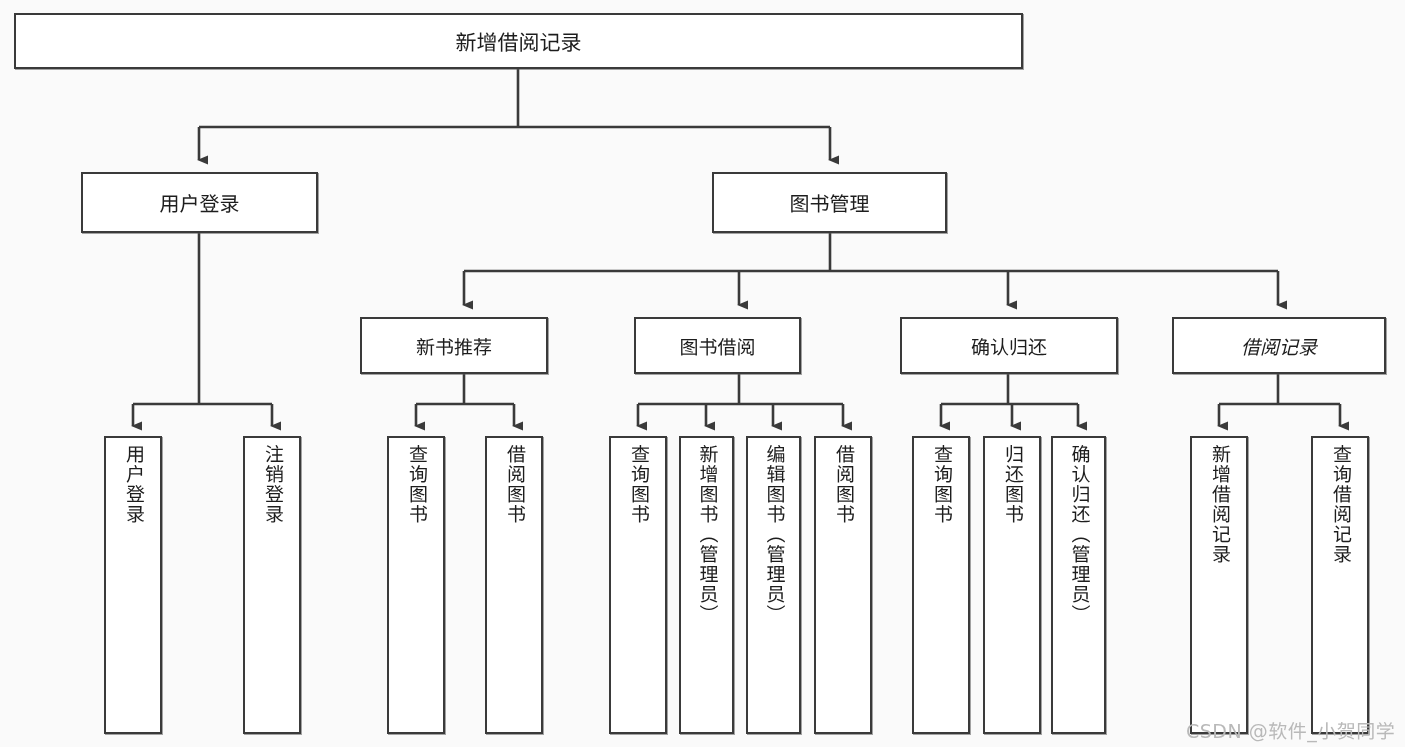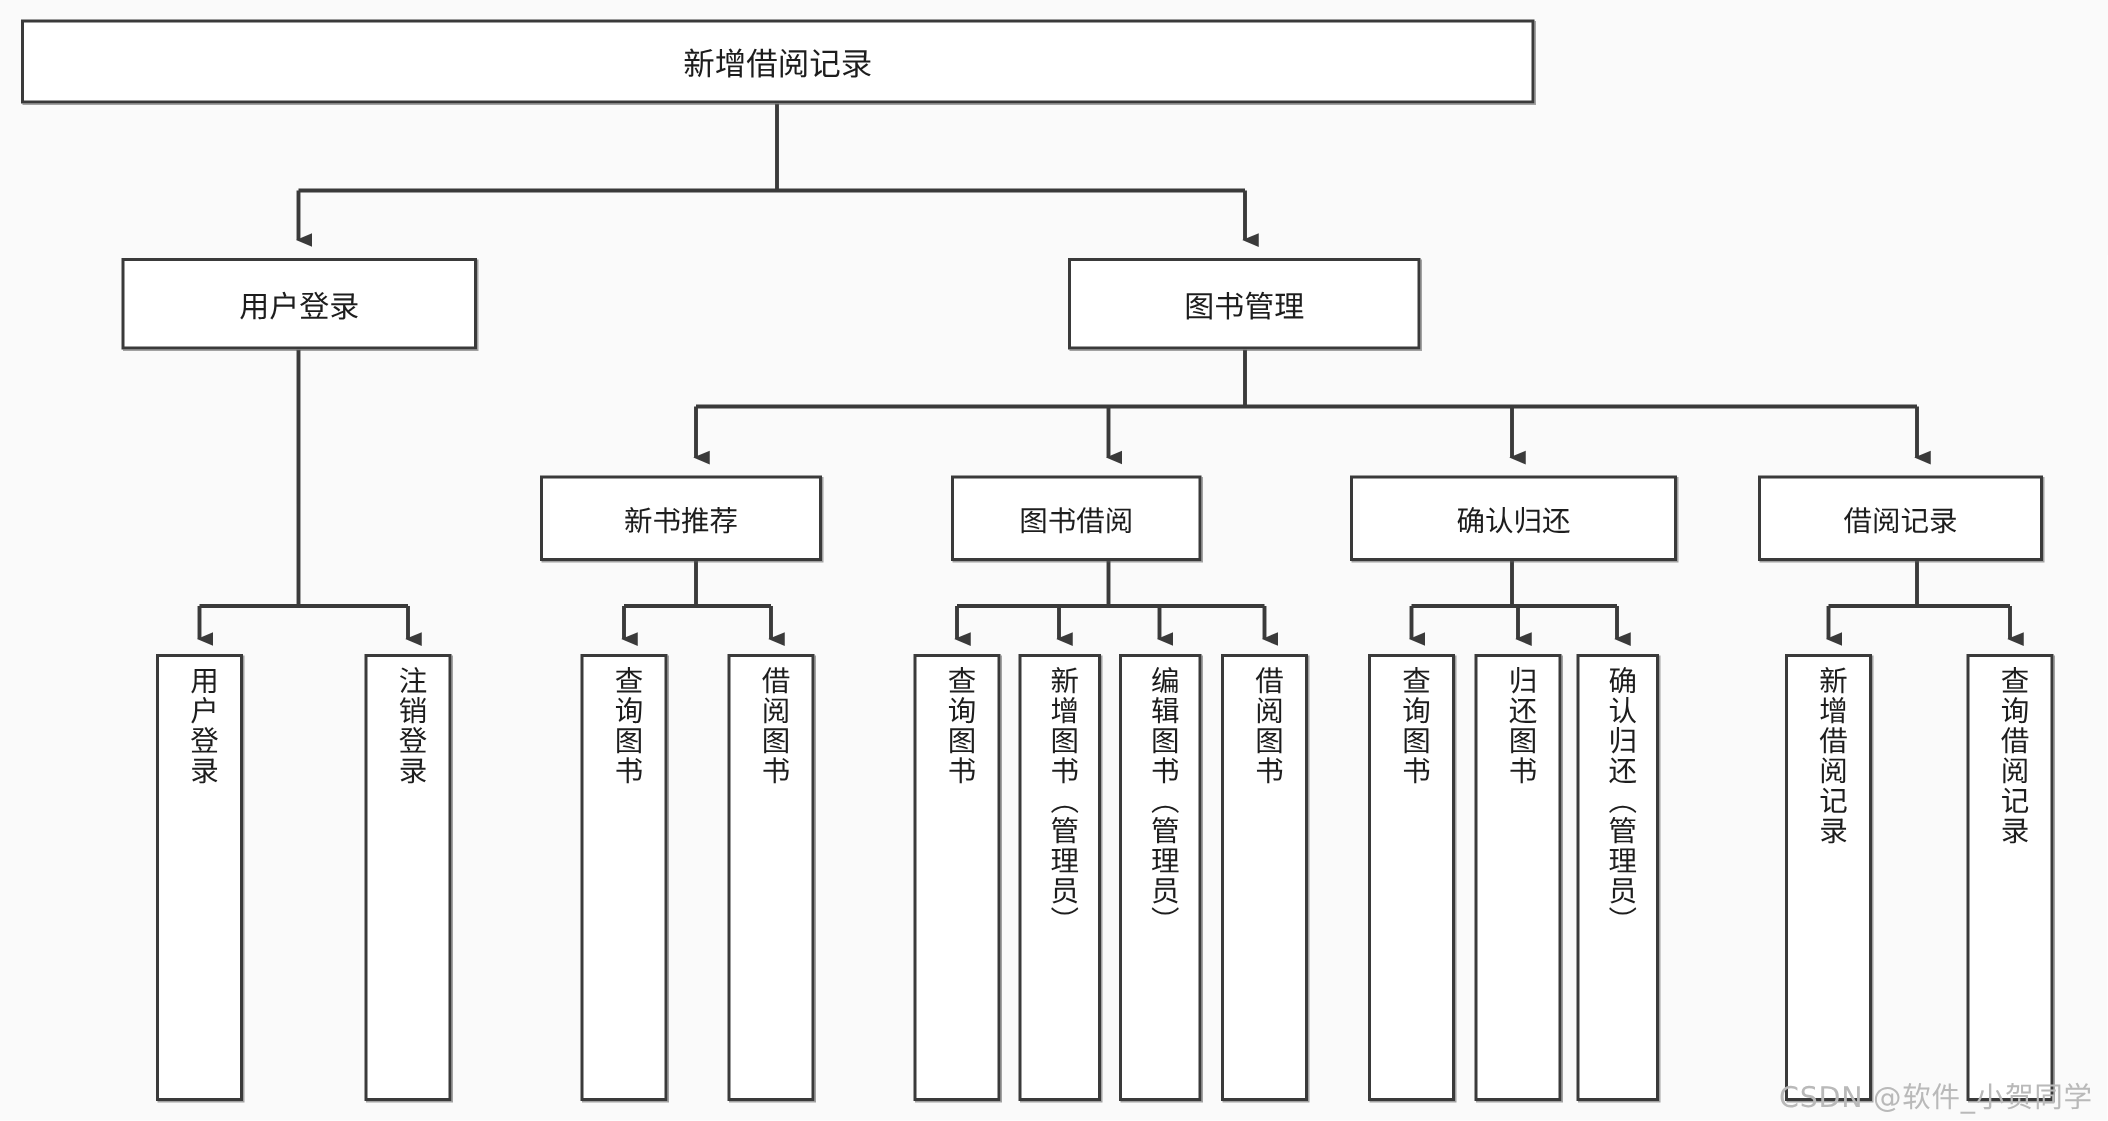--- a/index.html
+++ b/index.html
@@ -143,21 +143,21 @@
   </div>
 
   <div class="node level2" style="left:634px; top:317px; width:167px; height:57px;font-family:Liberation Serif, serif;">
     <span class="label">图书借阅</span>
   </div>
 
   <div class="node level2" style="left:900px; top:317px; width:218px; height:57px;">
     <span class="label">确认归还</span>
   </div>
 
-  <div class="node level2" style="left:1172px; top:317px; width:190px; height:57px;">
+  <div class="node level2" style="left:1172px; top:317px; width:214px; height:57px;font-style:italic;">
     <span class="label">借阅记录</span>
   </div>
 
   <div class="node leaf" style="left:104px; top:436px; width:58px; height:298px;">
     <span class="label">用户登录</span>
   </div>
 
   <div class="node leaf" style="left:243px; top:436px; width:58px; height:298px;">
     <span class="label">注销登录</span>
   </div>

